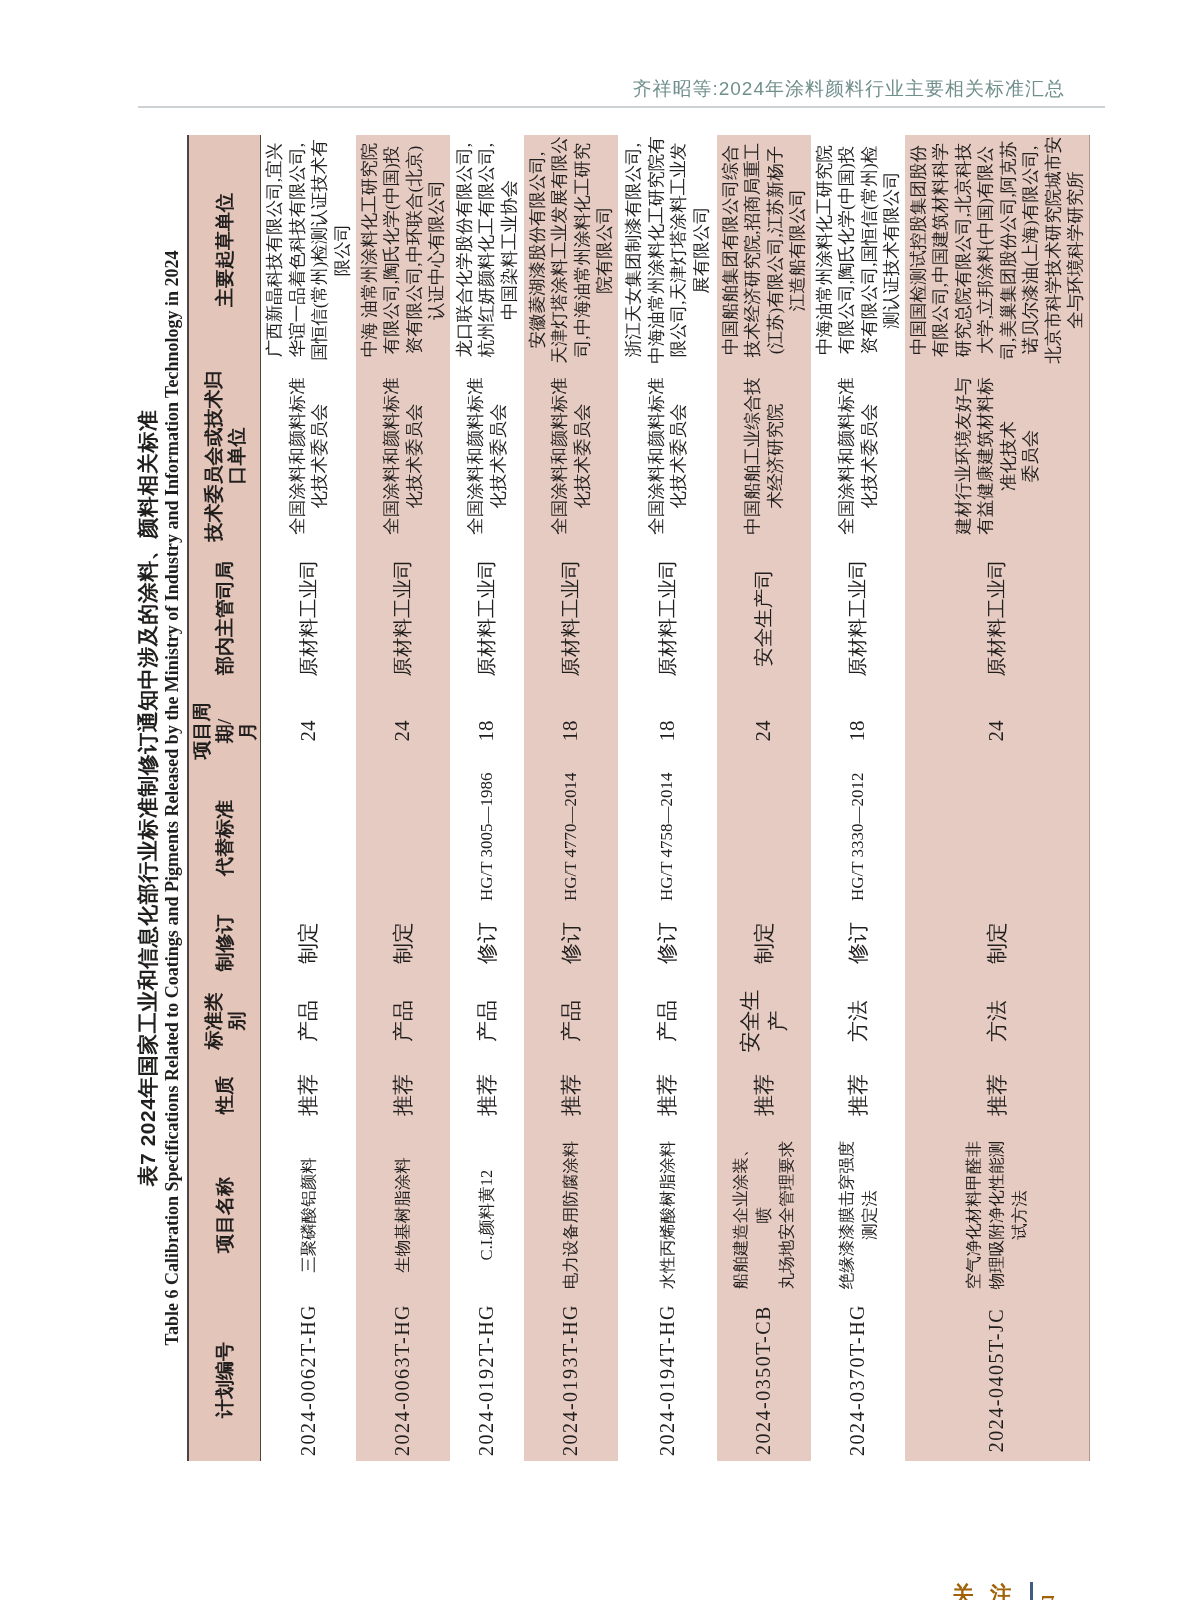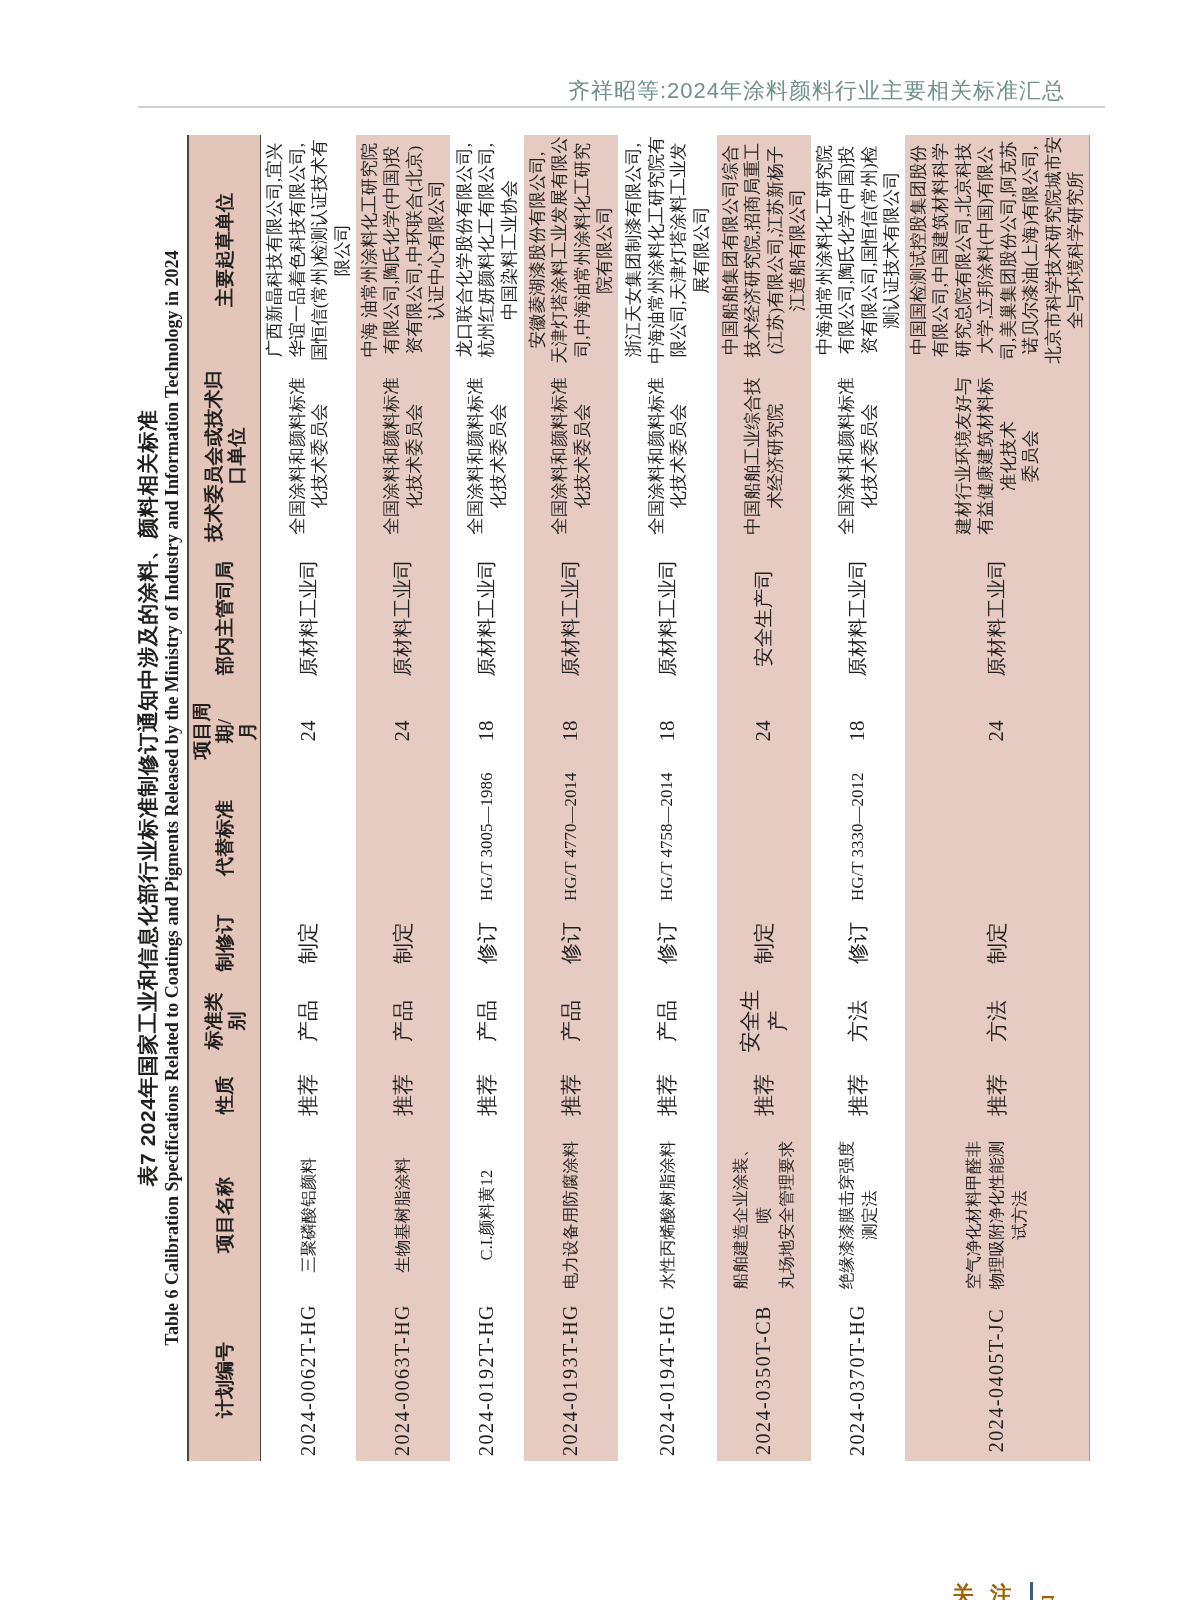--- a/index.html
+++ b/index.html
@@ -8,21 +8,21 @@
     position:relative;
     width:1187px; height:1600px;
     font-family:"Liberation Serif","DejaVu Serif",serif;
     color:#211f1e;
     overflow:hidden;
   }
 
   
   .page-header-text{
     position:absolute; top:76px; right:122px;
-    font-size:22px; letter-spacing:1px;
+    font-size:19px; letter-spacing:1px;
     color:#71908c;
     font-family:"Liberation Sans","DejaVu Sans",sans-serif;
   }
   .header-rule{
     position:absolute; top:106px; left:138px;
     width:967px; height:2px; background:#ccd1d4;
   }
 
   
   .table-rotator{

